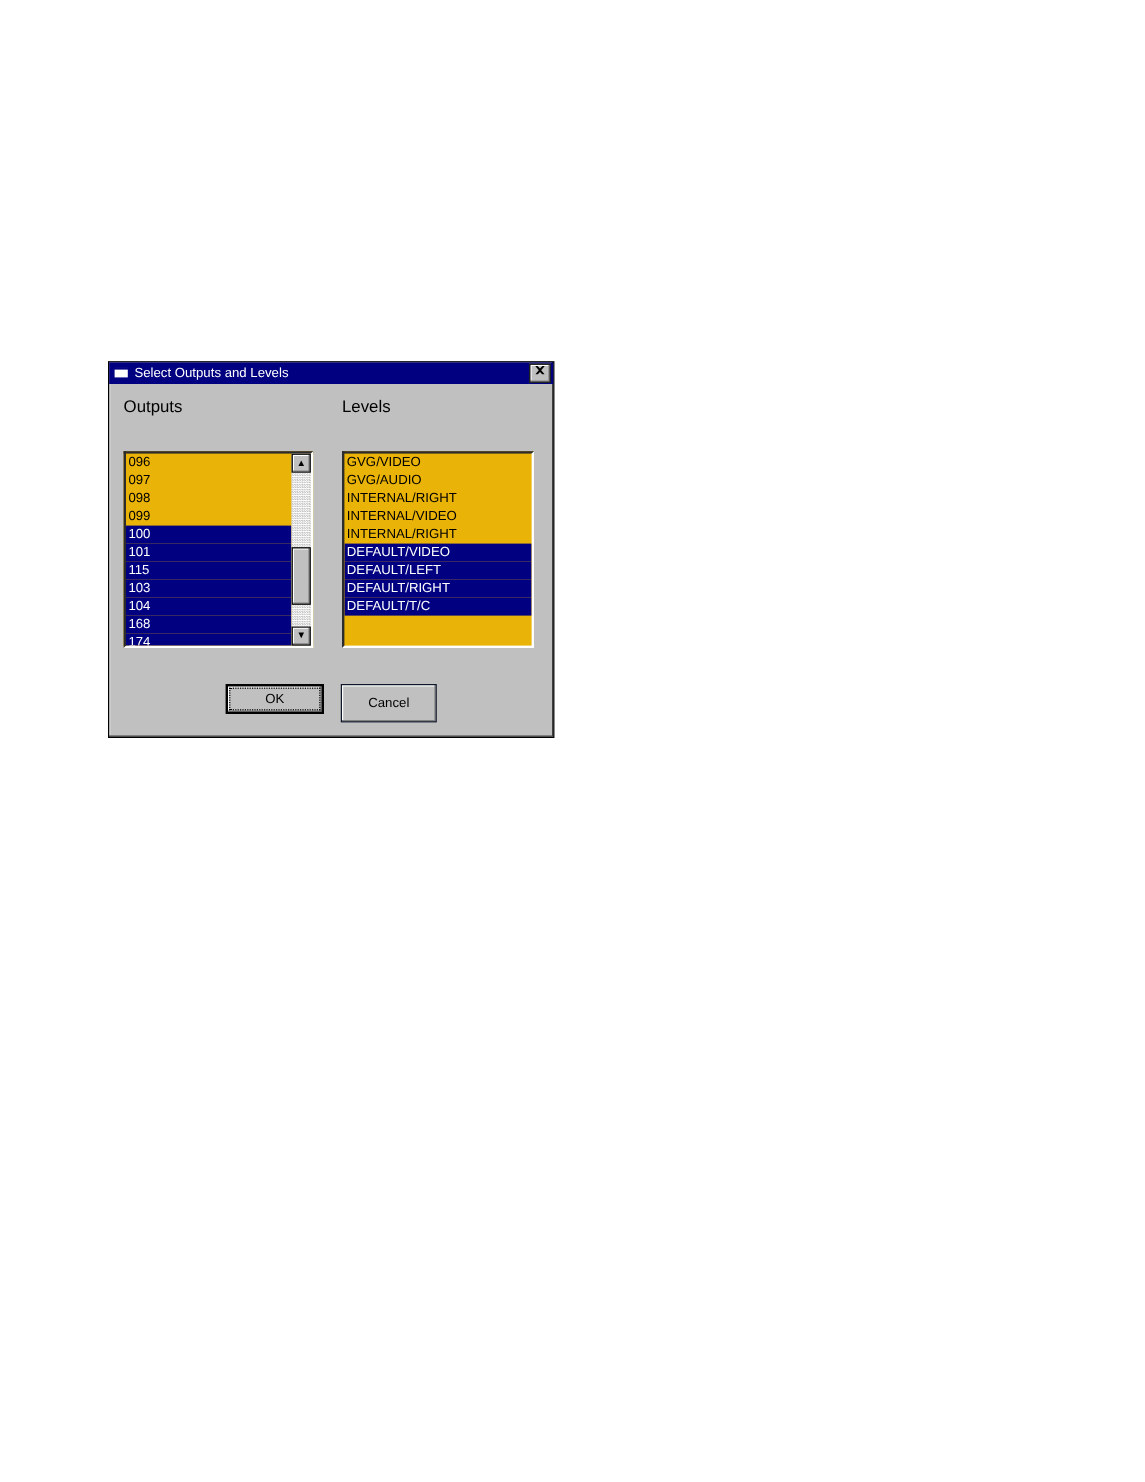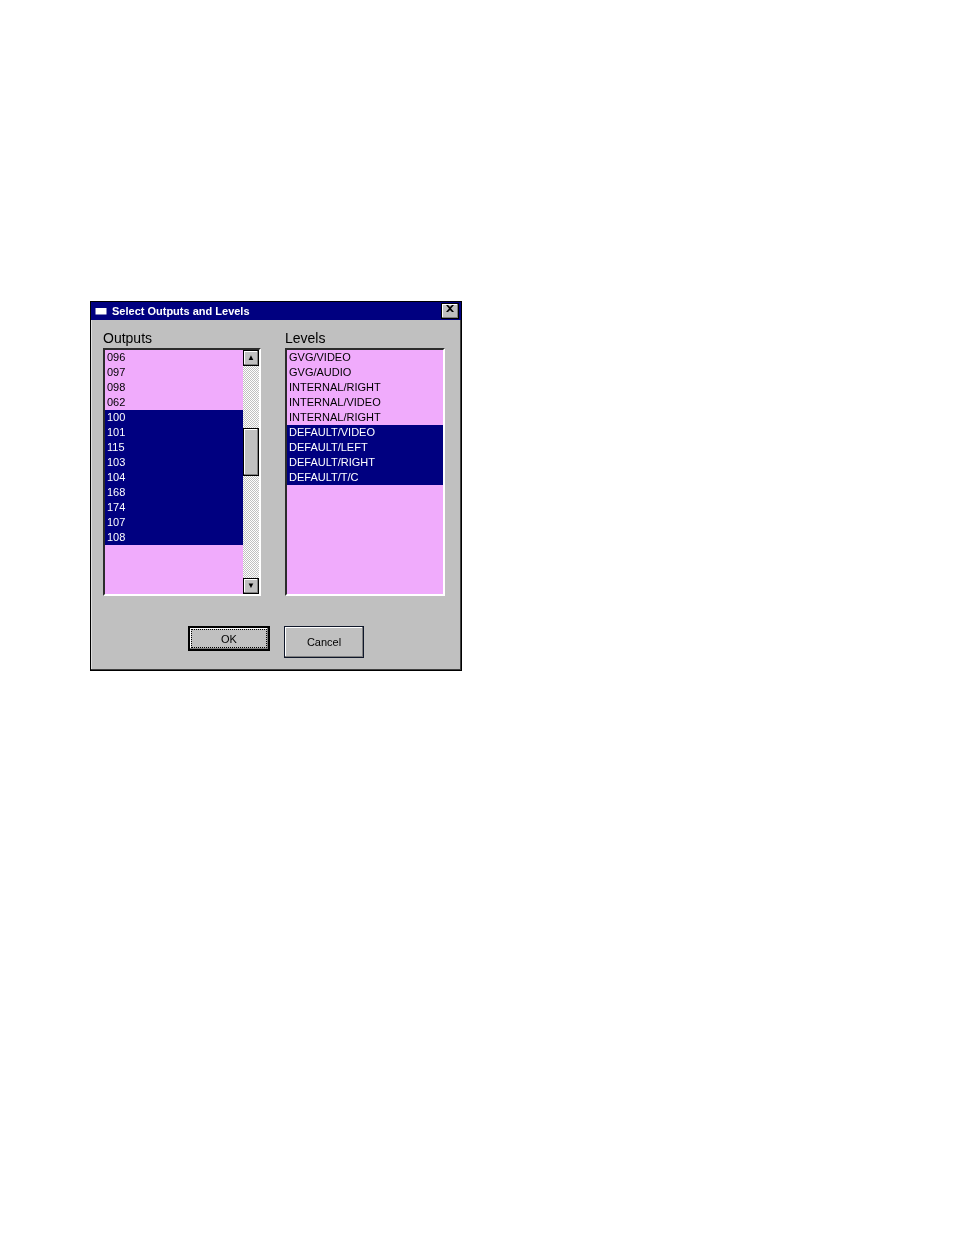--- a/index.html
+++ b/index.html
@@ -21,21 +21,21 @@
     border: 1px solid #000000;
     box-shadow: inset -1px -1px 0 #404040, inset 1px 1px 0 #dfdfdf;
   }
   .titlebar {
     height: 18px;
     background: #000080;
     color: #ffffff;
     display: flex;
     align-items: center;
     padding: 0 2px;
-    font-weight: bold;
+    font-weight: normal;
     font-size: 11px;
   }
   .title-icon {
     width: 16px;
     height: 16px;
     margin-right: 3px;
     display: flex;
     align-items: center;
     justify-content: center;
   }
@@ -67,23 +67,24 @@
     font-size: 14px;
     margin-bottom: 2px;
   }
   .listbox-wrap {
     display: flex;
     border: 2px inset #fff;
     border-top-color: #808080;
     border-left-color: #808080;
     border-right-color: #ffffff;
     border-bottom-color: #ffffff;
-    background: #f0abfc;
-    height: 248px;
+    background: #eab308;
+    height: 164px;
     box-sizing: border-box;
+    margin-top: 28px;
   }
   .listbox {
     flex: 1;
     overflow: hidden;
     font-size: 11px;
     line-height: 15px;
   }
   .listbox .item {
     padding: 0 2px;
     white-space: nowrap;
@@ -173,21 +174,21 @@
 
   <div class="content">
     <div class="columns">
       <div class="col">
         <div class="col-label">Outputs</div>
         <div class="listbox-wrap outputs-wrap">
           <div class="listbox" id="outputs-list">
               <div class="item">096</div>
               <div class="item">097</div>
               <div class="item">098</div>
-              <div class="item">062</div>
+              <div class="item">099</div>
               <div class="item selected">100</div>
               <div class="item selected">101</div>
               <div class="item selected">115</div>
               <div class="item selected">103</div>
               <div class="item selected">104</div>
               <div class="item selected">168</div>
               <div class="item selected">174</div>
               <div class="item selected">107</div>
               <div class="item selected">108</div>
             </div>

